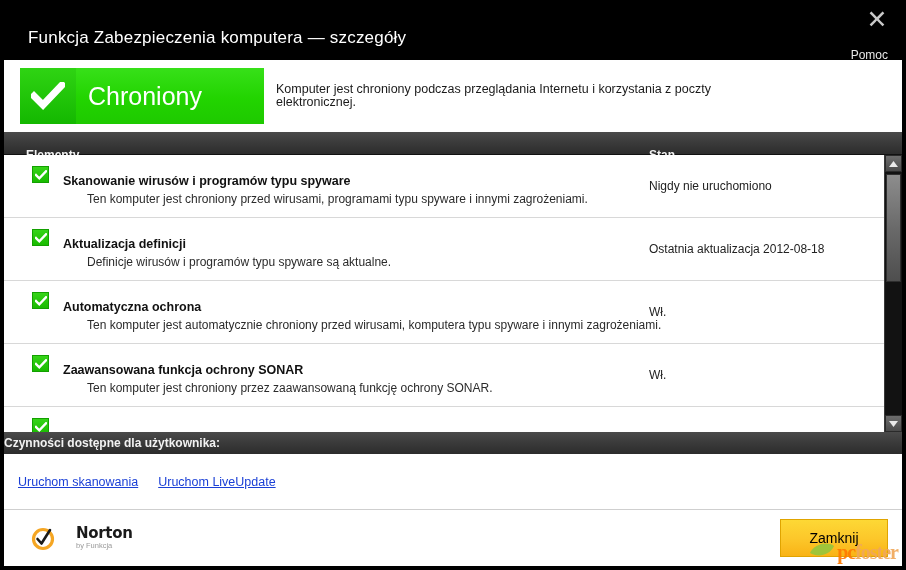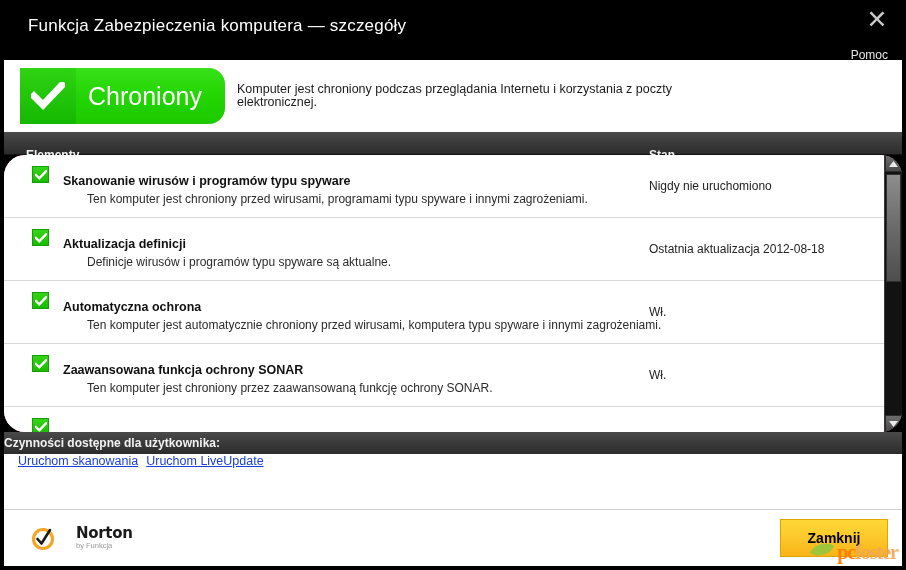--- a/index.html
+++ b/index.html
@@ -19,21 +19,21 @@
 
   
   .titlebar {
     position: relative;
     height: 56px;
     background: #000;
     flex: 0 0 auto;
   }
   .title-text {
     position: absolute;
-    left: 24px; top: 12px;
+    left: 24px; top: 24px;
     color: #ffffff;
     font-size: 17px;
     letter-spacing: .2px;
     white-space: nowrap;
   }
   .close-btn {
     position: absolute;
     right: 12px; top: 4px;
     width: 26px; height: 26px;
     color: #c9c9c9;
@@ -57,25 +57,24 @@
   .banner {
     flex: 0 0 auto;
     height: 72px;
     background: #ffffff;
     display: flex;
     align-items: center;
     padding: 0 6px 0 16px;
     position: relative;
   }
   .badge {
-    width: 205px; height: 56px;
+    width: 244px; height: 56px;
     background: linear-gradient(to bottom, #37e019 0%, #22d400 55%, #1ec900 100%);
     display: flex; align-items: center;
     flex: 0 0 auto;
-    border-radius: 16px;
   }
   .badge-check {
     width: 56px; height: 56px;
     background: linear-gradient(to bottom, #2fd413 0%, #14b800 100%);
     display: flex; align-items: center; justify-content: center;
     flex: 0 0 auto;
   }
   .badge-check svg { display: block; }
   .badge-label {
     color: #ffffff;
@@ -110,21 +109,20 @@
   .colhead .c-state { left: 645px; }
 
   
   .listwrap {
     flex: 1 1 auto;
     position: relative;
     background: #fca5a5;
     display: flex;
     overflow: hidden;
     min-height: 0;
-    border-radius: 21px;
   }
   .list {
     flex: 1 1 auto;
     background: #ffffff;
     overflow: hidden;
     position: relative;
   }
   .row {
     position: relative;
     height: 63px;
@@ -214,23 +212,23 @@
   .actionhead span {
     color: #f2f2f2;
     font-size: 12px;
     font-weight: bold;
   }
   .actionbody {
     flex: 0 0 auto;
     height: 56px;
     background: #fff;
     border-bottom: 1px solid #cfcfcf;
-    display: flex; 
+    display: flex; align-items: center;
     padding-left: 14px;
-    gap: 8px;
+    gap: 20px;
   }
   .alink {
     color: #1a3fd6;
     font-size: 12.5px;
     text-decoration: underline;
     cursor: pointer;
     white-space: nowrap;
   }
 
   
@@ -252,21 +250,21 @@
     font-size: 15px; font-weight: bold; color: #1a1a1a;
     letter-spacing: -.3px; font-family: "DejaVu Sans", sans-serif;
   }
   .norton-sub { font-size: 7.5px; color: #9a9a9a; margin-top: 1px; }
   .spacer { flex: 1 1 auto; }
   .zamknij {
     width: 108px; height: 38px;
     background: linear-gradient(to bottom, #fdd835 0%, #fcc72a 52%, #f9b316 100%);
     border: 1px solid #e0a400;
     color: #000;
-    font-size: 14px; font-weight: bold;
+    font-size: 14px; font-weight: normal;
     cursor: pointer;
     font-family: "Liberation Sans", sans-serif;
   }
 
   
   .watermark {
     position: absolute;
     right: 4px; bottom: 2px;
     display: flex; align-items: center;
     pointer-events: none;

